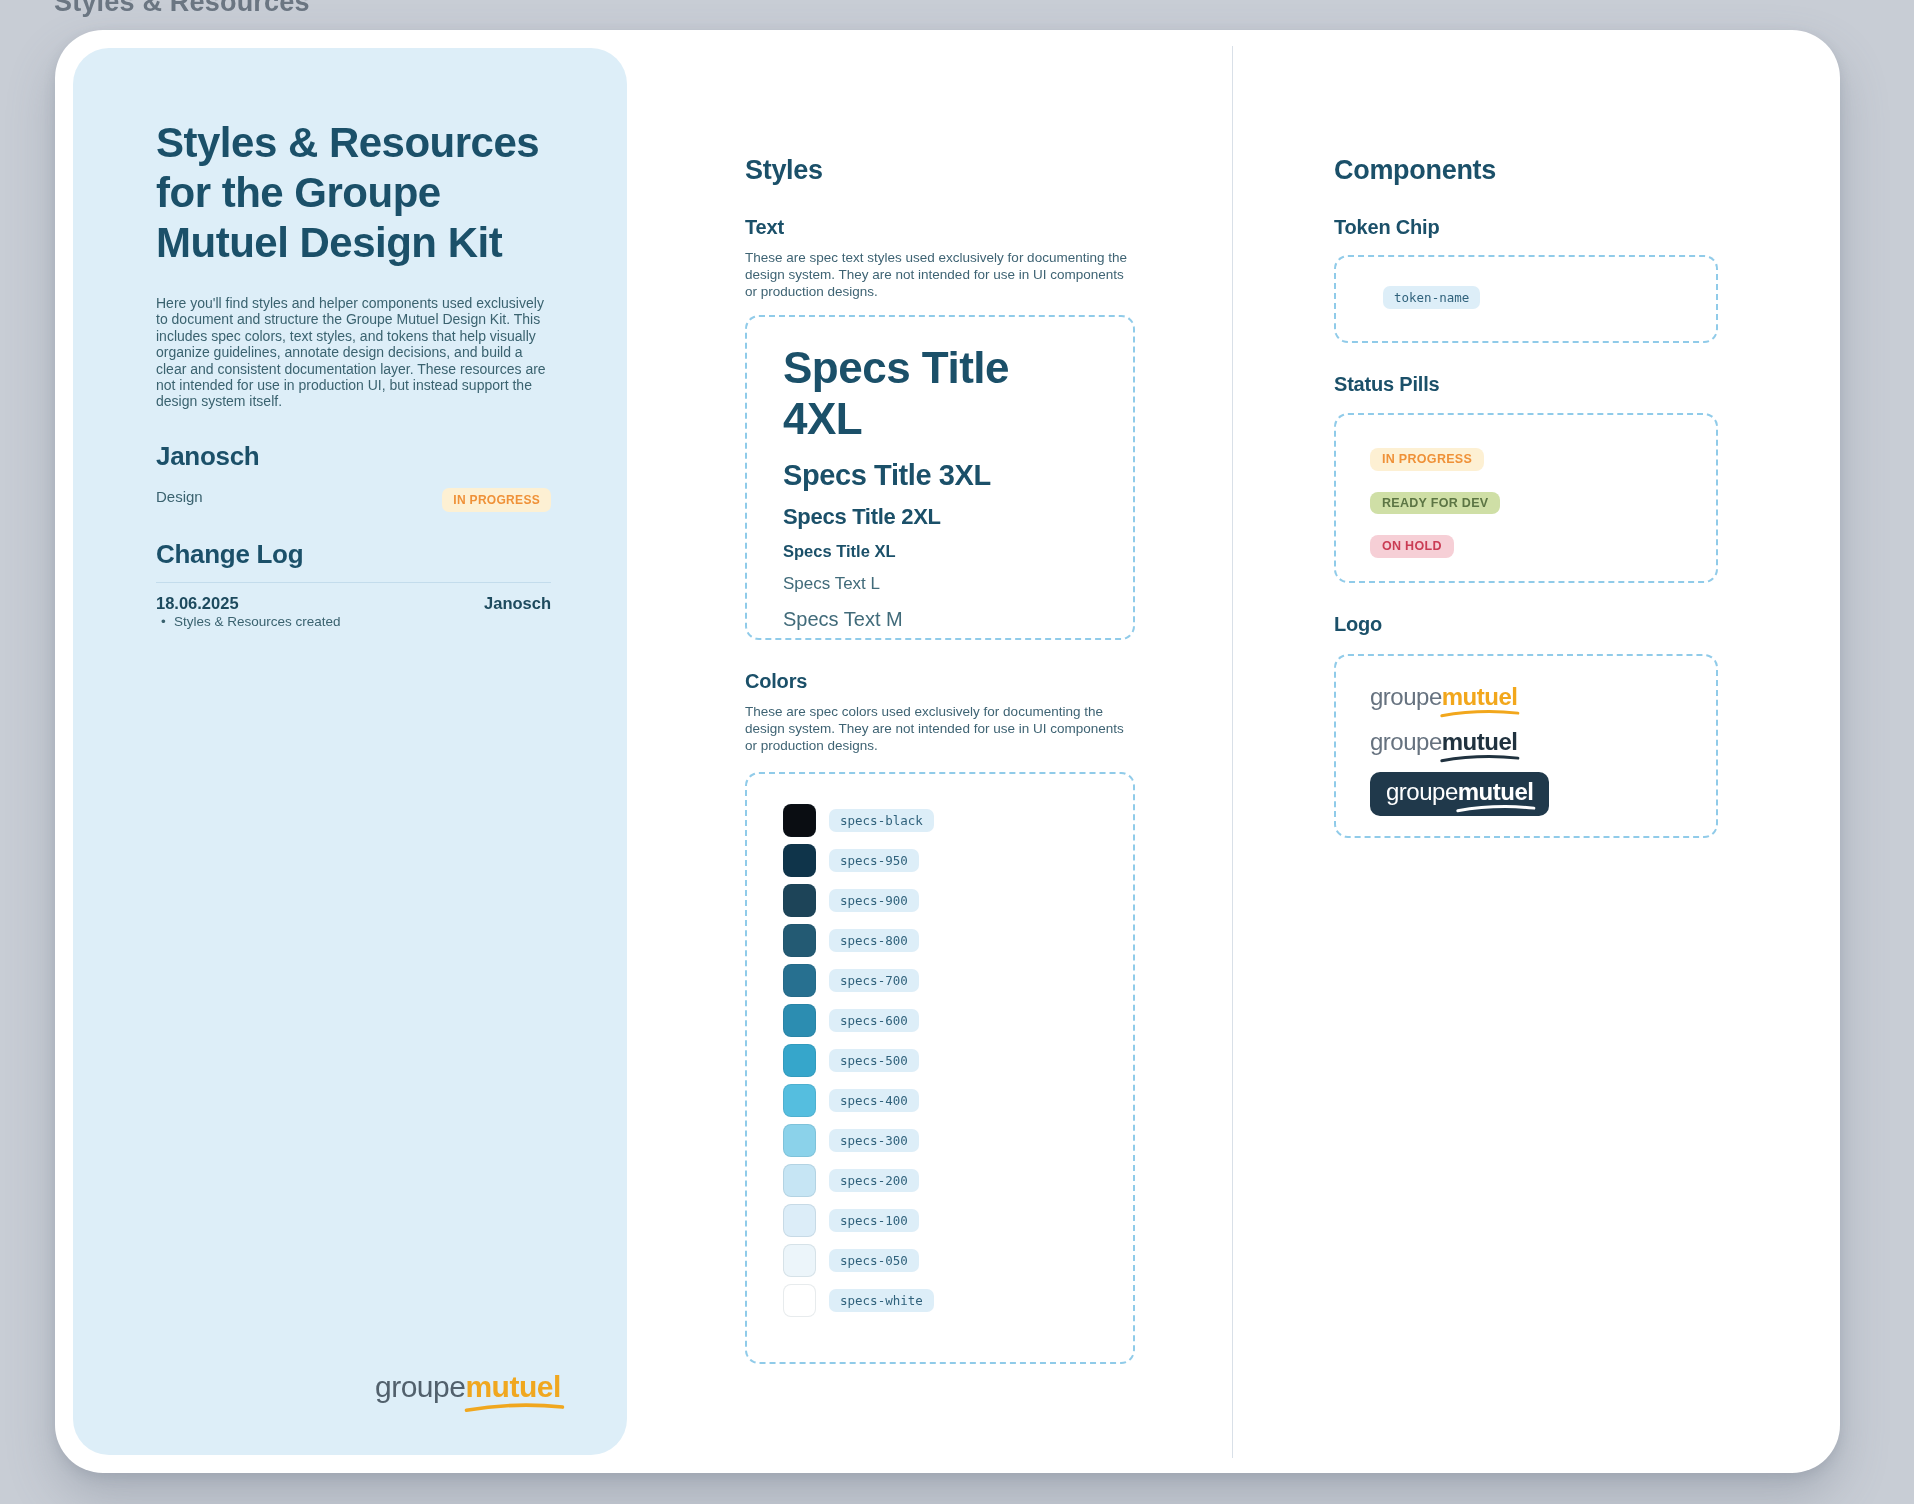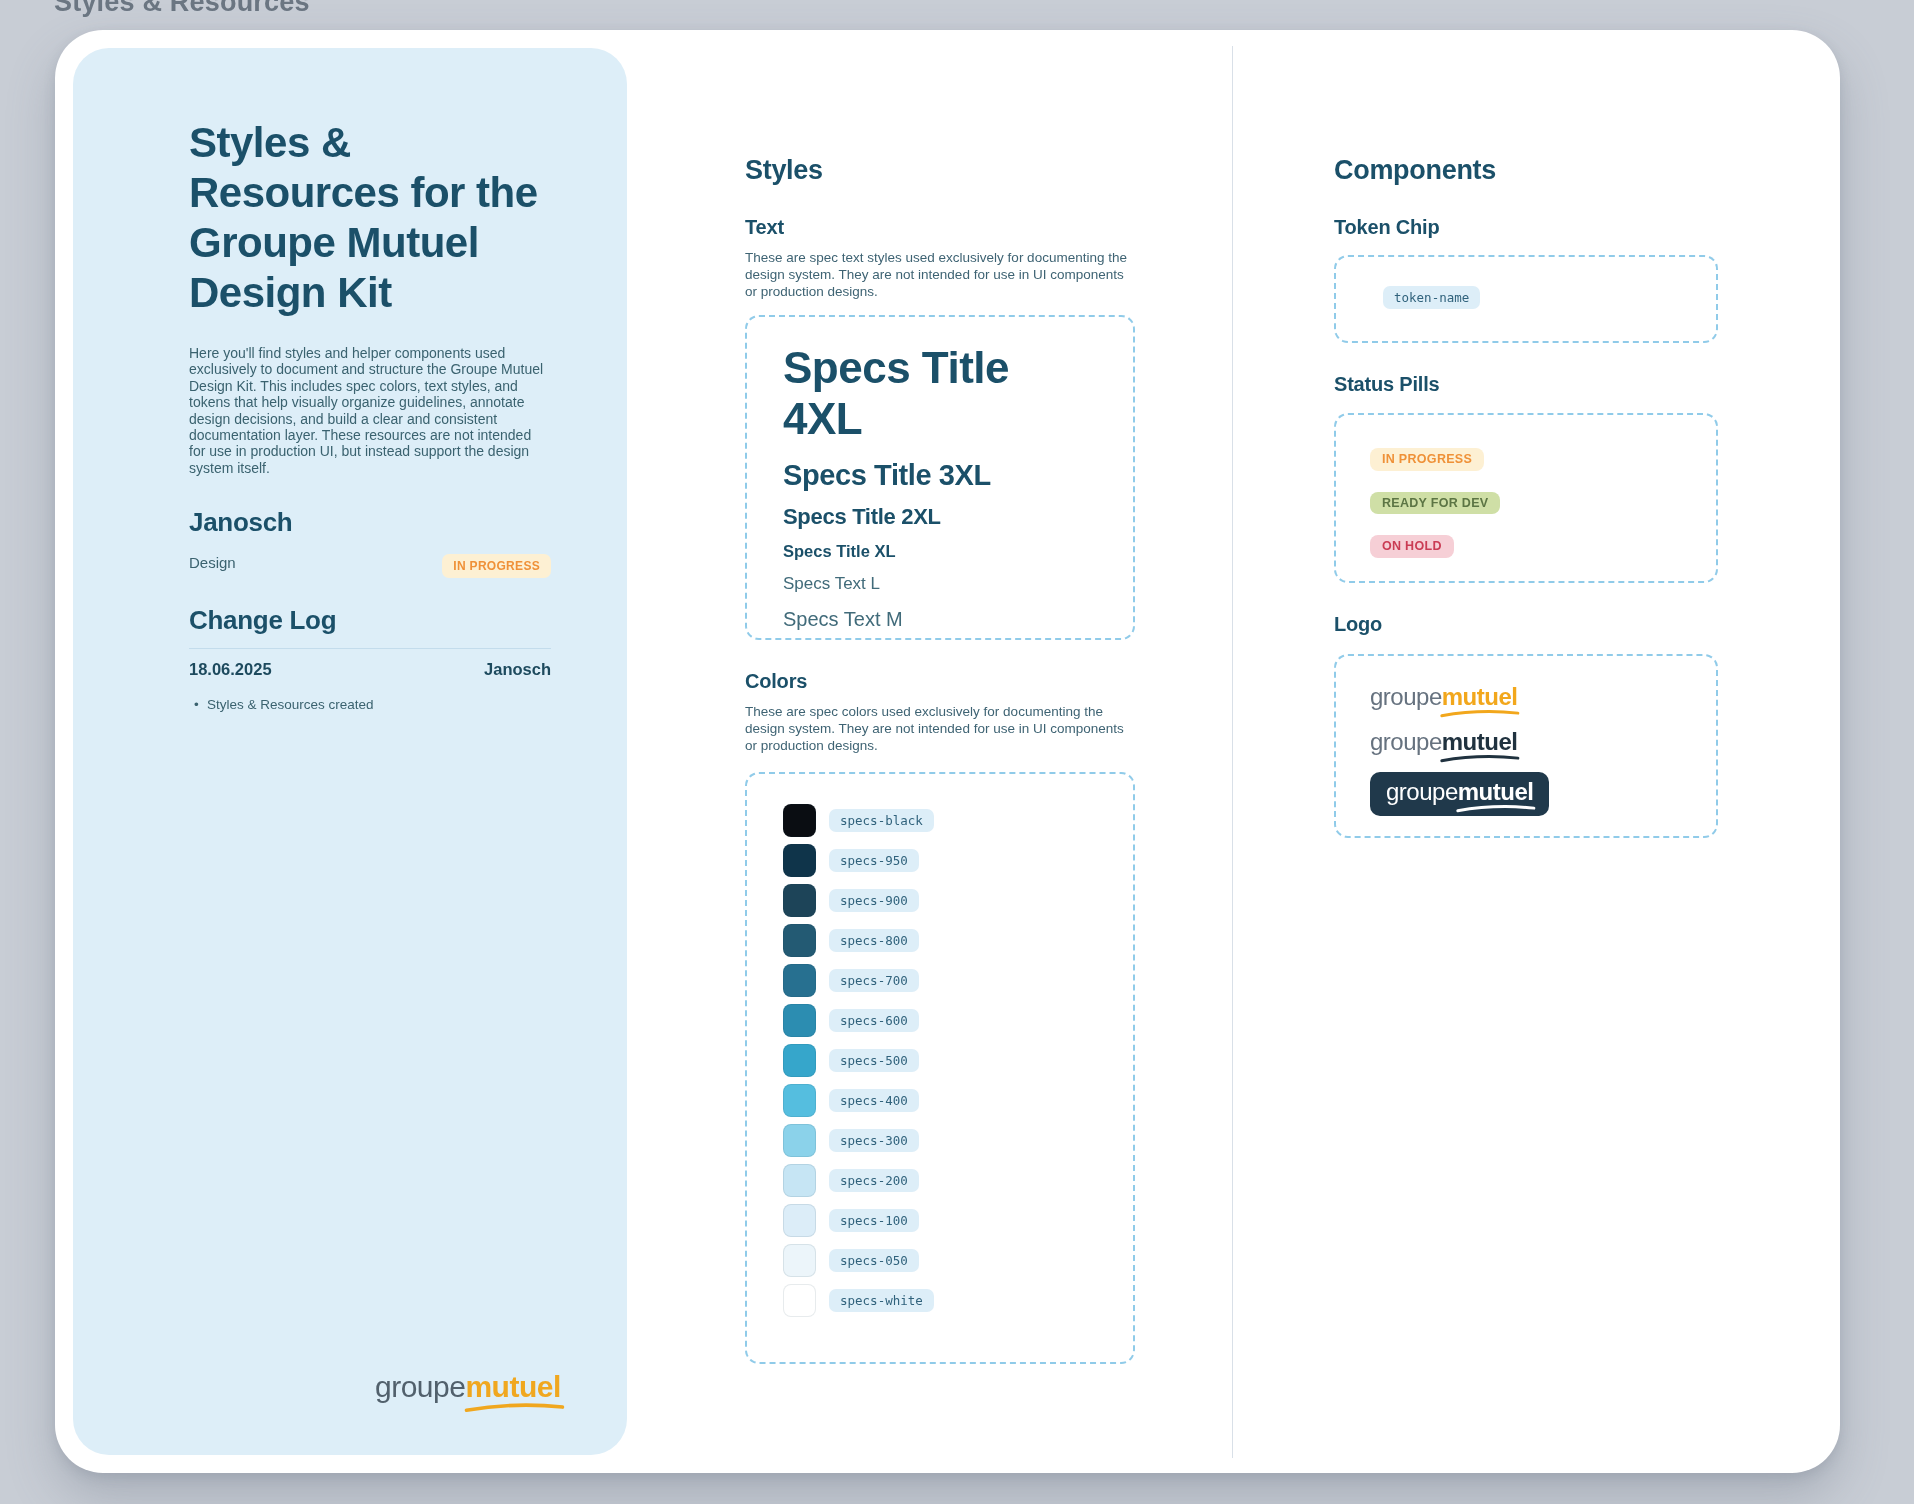--- a/index.html
+++ b/index.html
@@ -21,21 +21,21 @@
   .card {
     position:absolute; left:55px; top:30px; width:1785px; height:1443px;
     background:#ffffff; border-radius:48px;
     box-shadow:0 24px 48px rgba(96,106,122,.30), 0 4px 12px rgba(96,106,122,.18);
   }
 
   
   .intro-panel {
     position:absolute; left:18px; top:18px; width:554px; height:1407px;
     background:#ddeef8; border-radius:36px;
-    padding:70px 76px 0 116px;
+    padding:70px 76px 0 83px;
   }
   .intro-title {
     font-size:42px; line-height:50px; font-weight:bold; color:#1b5069;
     letter-spacing:-.5px;
   }
   .intro-desc {
     margin-top:27px; font-size:14px; line-height:16.4px; color:#3a626f;
   }
   .panel-h {
     margin-top:31px; font-size:26px; font-weight:bold; color:#1b5069; letter-spacing:-.3px;
@@ -47,21 +47,21 @@
   .pill {
     display:inline-block; font-size:12px; font-weight:bold; letter-spacing:.3px;
     padding:5px 11px; border-radius:7px; white-space:nowrap;
   }
   .changelog-h { margin-top:27px; }
   .log-divider { margin-top:12px; border:none; border-top:1px solid #c3dcec; height:0; }
   .log-row {
     margin-top:11px; display:flex; justify-content:space-between; align-items:baseline;
     font-size:16.5px; font-weight:bold; color:#1d4a5e;
   }
-  .log-notes { margin-top:17px; list-style:none; }
+  .log-notes { margin-top:0; list-style:none; }
   .log-notes li {
     position:relative; padding-left:18px; font-size:13.5px; line-height:17px; color:#3a626f;
   }
   .log-notes li::before { content:"•"; position:absolute; left:5px; color:#3a626f; }
 
   
   .gm-logo { display:inline-block; white-space:nowrap; line-height:1.1; }
   .gm-groupe { font-weight:normal; letter-spacing:-.5px; }
   .gm-mutuel { position:relative; font-weight:bold; letter-spacing:-.5px; display:inline-block; }
   .gm-mutuel .swoosh {

